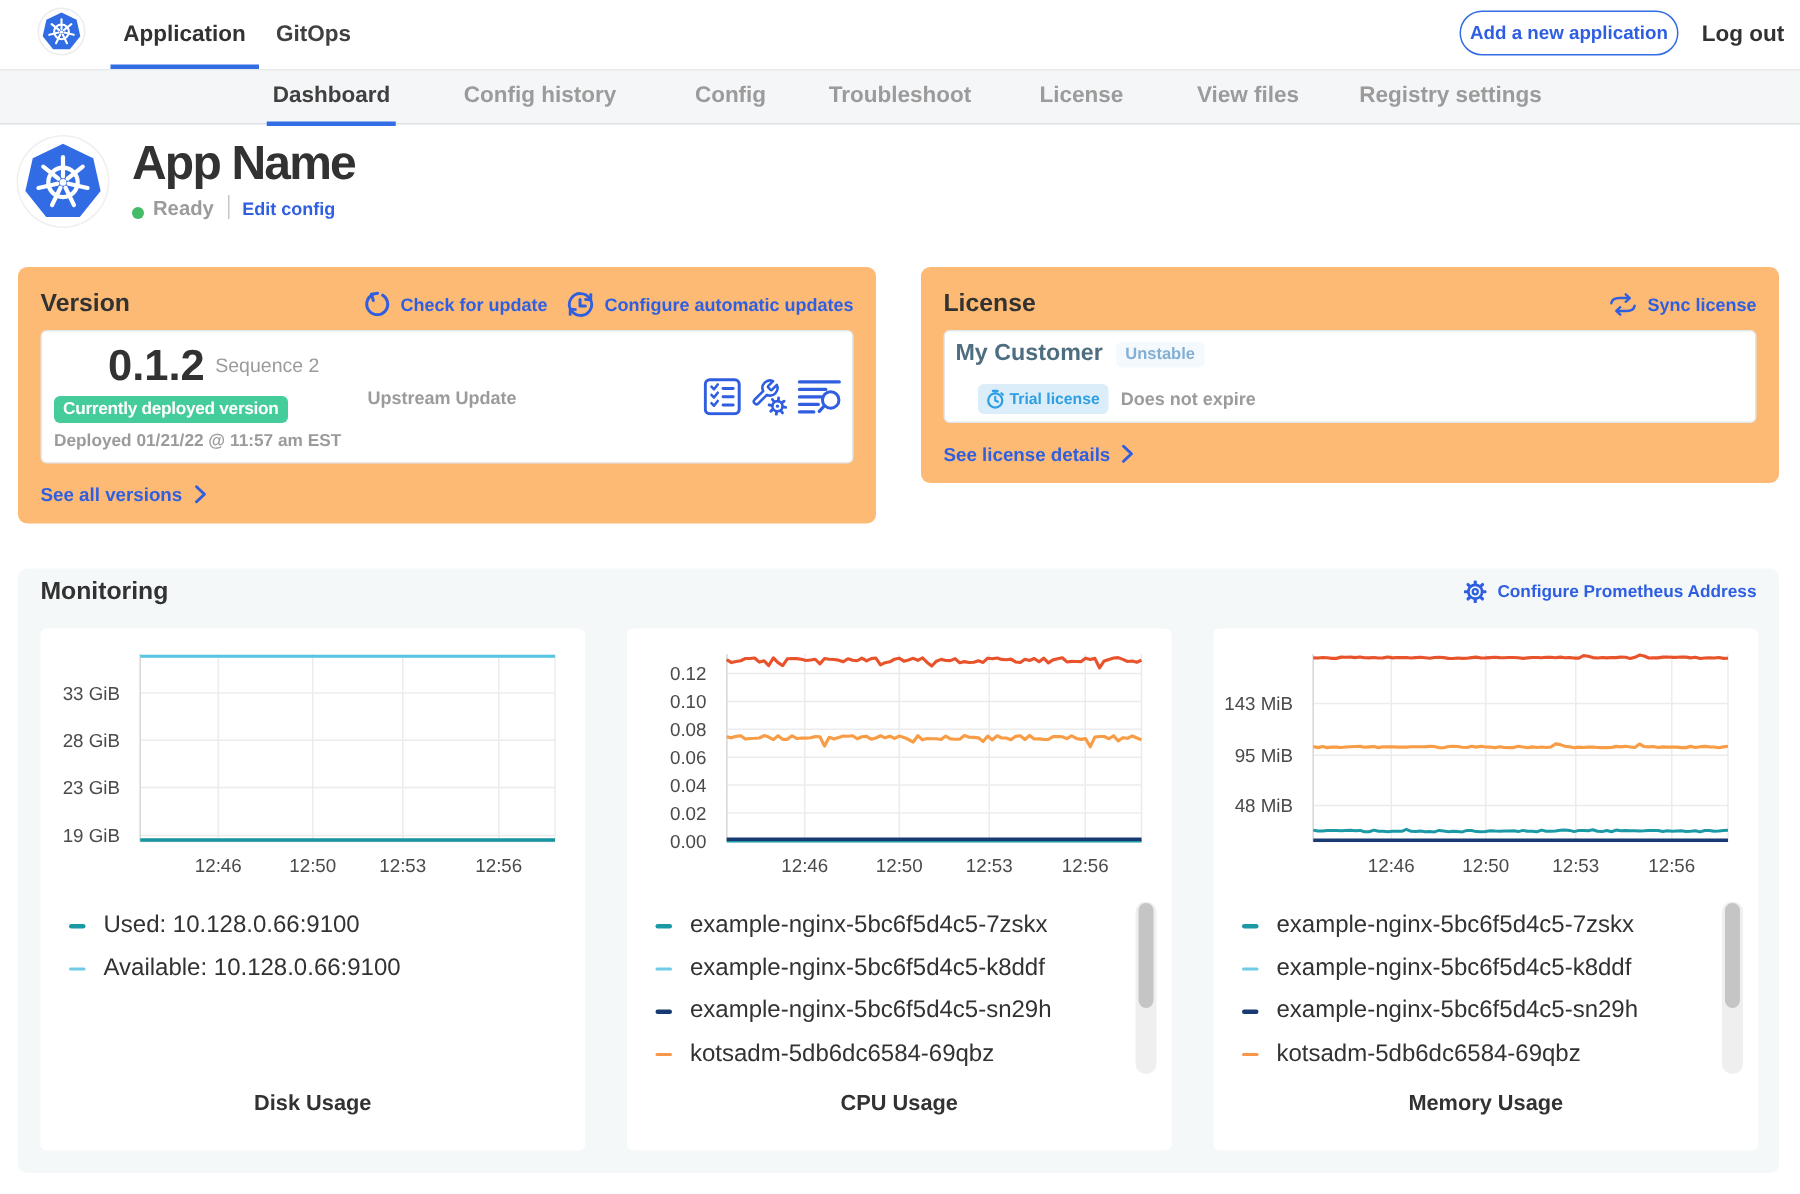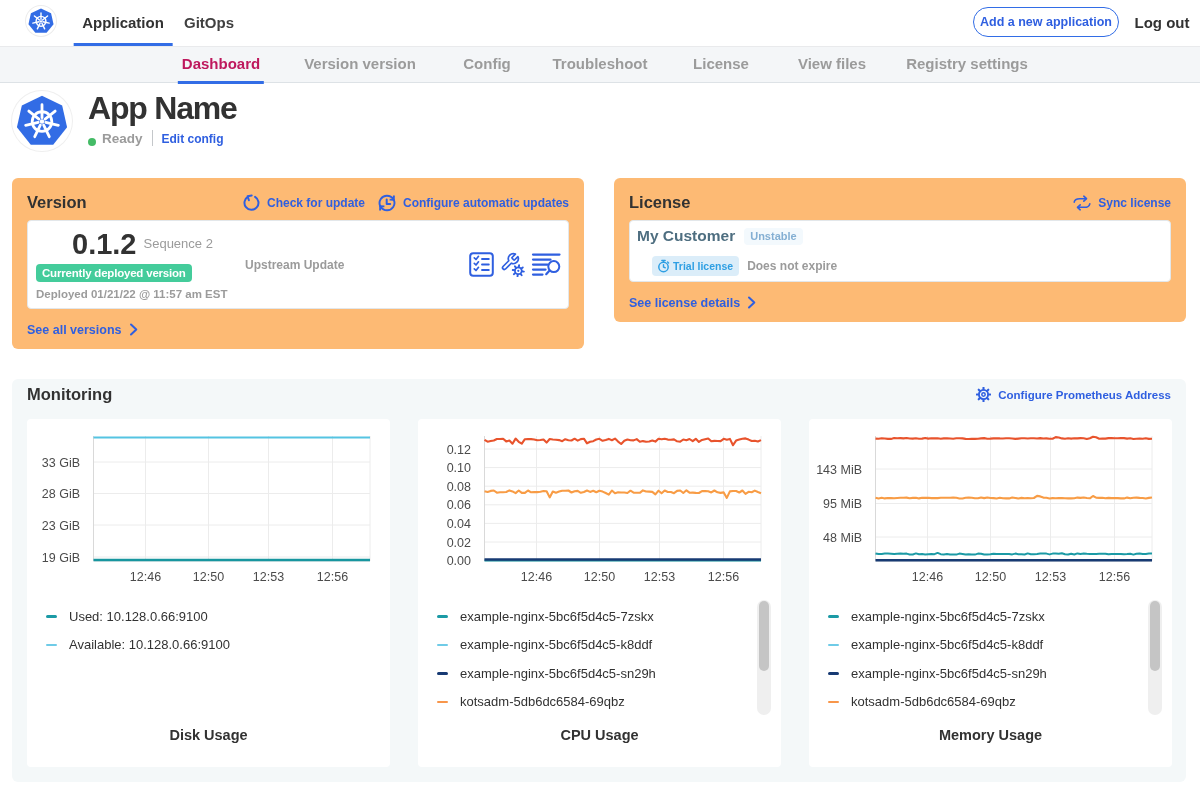--- a/index.html
+++ b/index.html
@@ -6,21 +6,21 @@
 html,body { width:1200px; height:796px; background:#fff; font-family:"Liberation Sans",sans-serif; overflow:hidden; }
 .topnav { height:46px; background:#fff; position:relative; }
 .logo-circle { position:absolute; left:26px; top:6px; width:30px; height:30px; border-radius:50%; background:#fff; box-shadow:0 0 0 1px #ececec; display:flex; align-items:center; justify-content:center; }
 .toptab { position:absolute; top:0; height:46px; line-height:46px; font-size:15px; font-weight:700; color:#404040; transform:translateX(-50%); white-space:nowrap; }
 .toptab.active { color:#323232; }
 .toptab.active .under { position:absolute; left:50%; transform:translateX(-50%); bottom:0; height:3px; width:99px; background:#326de6; }
 .addapp { position:absolute; left:973px; top:7px; width:146px; height:30px; border:1px solid #326de6; border-radius:16px; color:#2f5fe0; font-size:12.5px; font-weight:700; text-align:center; line-height:28px; background:#fff; white-space:nowrap; }
 .logout { position:absolute; left:1162px; top:0; height:46px; line-height:46px; font-size:15px; font-weight:700; color:#323232; transform:translateX(-50%); white-space:nowrap; }
 .subnav { height:37px; background:#f4f6f8; border-top:1px solid #e9eaec; border-bottom:1px solid #dde2e6; position:relative; }
 .subtab { position:absolute; top:0; height:36px; line-height:34px; font-size:15px; font-weight:700; color:#9b9b9b; transform:translateX(-50%); white-space:nowrap; }
-.subtab.active { color:#be185d; }
+.subtab.active { color:#404040; }
 .subtab.active .under { position:absolute; left:50%; transform:translateX(-50%); bottom:-1px; height:3px; width:86px; background:#326de6; }
 .apphead { position:relative; height:95px; }
 .appicon { position:absolute; left:12px; top:8px; width:60px; height:60px; border-radius:50%; background:#fff; box-shadow:0 0 0 1px #efefef; display:flex; align-items:center; justify-content:center; }
 .apptitle { position:absolute; left:88px; top:7px; font-size:32px; font-weight:700; color:#323232; letter-spacing:-1.2px; }
 .appstatus { position:absolute; left:88px; top:47px; display:flex; align-items:flex-end; }
 .dot { width:8px; height:8px; border-radius:50%; background:#44bb66; margin-right:6px; }
 .ready { color:#9b9b9b; font-weight:700; font-size:13.5px; }
 .statdiv { width:1px; height:16px; background:#c4c7ca; margin:0 9px; }
 .editcfg { color:#2f5fe0; font-weight:700; font-size:12px; }
 .cardsrow { display:flex; gap:30px; margin:0 14px 0 12px; align-items:flex-start; }
@@ -48,21 +48,21 @@
 .licrow2 { margin-top:11px; display:flex; align-items:center;margin-left:15px; }
 .trialpill { display:flex; align-items:center; gap:3px; background:#dbedf9; color:#2e9fe3; font-size:10.5px; font-weight:700; padding:2.5px 6px 3px 5px; border-radius:4px; }
 .noexp { margin-left:8px; color:#9b9b9b; font-size:12px; font-weight:700; }
 .moncard { margin:30px 14px 0 12px; background:#f4f8f9; border-radius:6px; padding:6px 15px 15px 15px; }
 .chartsrow { display:flex; gap:28px; margin-top:15px; }
 .chartcard { background:#fff; border-radius:4px; width:363px; height:348px; padding-top:0px; position:relative; }
 .legend { margin-top:11px; height:115px; position:relative; overflow:hidden; }
 .legrow:first-child { margin-top:2px; }
 .legrow { display:flex; align-items:center; height:28.5px; padding-left:19px; }
 .dash { width:11px; height:2.5px; border-radius:2px; flex:none; }
-.legtext { margin-left:12px; font-size:13px; color:#323232; }
+.legtext { margin-left:12px; font-size:16px; color:#323232; }
 .sbar { position:absolute; right:10px; top:0; width:14px; height:115px; background:#efefef; border-radius:7px; }
 .sthumb { position:absolute; left:2px; top:1px; width:10px; height:70px; background:#c5c5c5; border-radius:5px; }
 .ctitle { text-align:center; font-size:14.5px; font-weight:700; color:#323232; margin-top:12px; }
 svg.axis text { font-size:12.5px; fill:#4b4b4b; font-family:"Liberation Sans",sans-serif; }
 </style>
 </head>
 <body>
 <div class="topnav">
   <div class="logo-circle">
       <svg width="28" height="28" viewBox="0 0 100 100">
@@ -78,21 +78,21 @@
         <circle cx="50" cy="51" r="4" fill="#fff"></circle>
       </svg>
     </div>
   <div class="toptab active" style="left:123px;">Application<span class="under"></span></div>
   <div class="toptab" style="left:209px;">GitOps</div>
   <div class="addapp">Add a new application</div>
   <div class="logout">Log out</div>
 </div>
 <div class="subnav">
   <div class="subtab active" style="left:221px;">Dashboard<span class="under"></span></div>
-  <div class="subtab" style="left:360px;">Version version</div>
+  <div class="subtab" style="left:360px;">Config history</div>
   <div class="subtab" style="left:487px;">Config</div>
   <div class="subtab" style="left:600px;">Troubleshoot</div>
   <div class="subtab" style="left:721px;">License</div>
   <div class="subtab" style="left:832px;">View files</div>
   <div class="subtab" style="left:967px;">Registry settings</div>
 </div>
 <div class="apphead">
   <div class="appicon">
       <svg width="56" height="56" viewBox="0 0 100 100">
         <polygon points="50.0,5.0 86.0,22.3 94.8,61.2 70.0,92.4 30.0,92.4 5.2,61.2 14.0,22.3" fill="#326ce5"></polygon>

